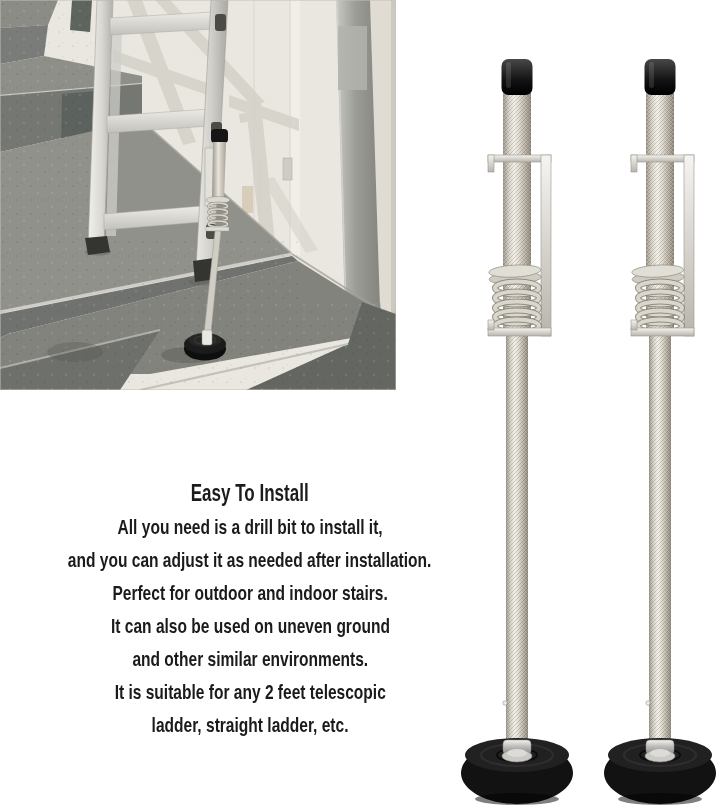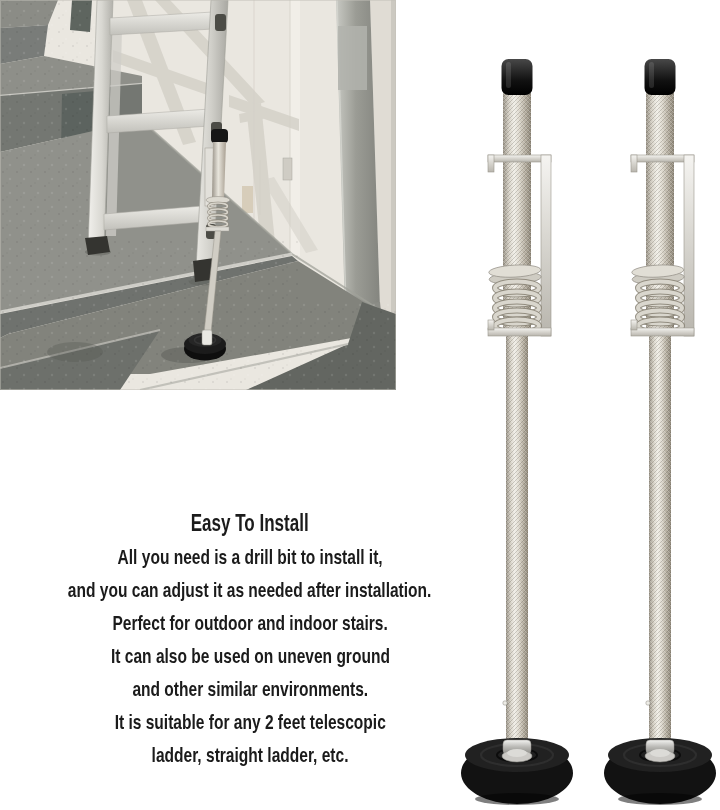--- a/index.html
+++ b/index.html
@@ -5,21 +5,21 @@
   html,body { margin:0; padding:0; background:#ffffff; }
   .canvas {
     position:relative; width:720px; height:810px; background:#ffffff;
     overflow:hidden; font-family:"Liberation Sans", sans-serif;
   }
   .photo { position:absolute; left:0; top:0; width:396px; height:390px; margin:0; }
   .photo svg { display:block; width:396px; height:390px; }
   .poles { position:absolute; left:430px; top:50px; width:290px; height:760px; }
   .poles svg { display:block; width:290px; height:760px; }
   .caption {
-    position:absolute; left:0; top:506px; width:500px;
+    position:absolute; left:0; top:476px; width:500px;
     display:flex; flex-direction:column; align-items:center;
     color:#1b1b1b;
   }
   .caption h2 {
     margin:0; font-weight:700; font-size:23px; line-height:34px;
     white-space:nowrap; transform:scaleX(0.74);
   }
   .caption p {
     margin:0; font-weight:700; font-size:21px; line-height:33px;
     white-space:nowrap; transform:scaleX(0.74);

